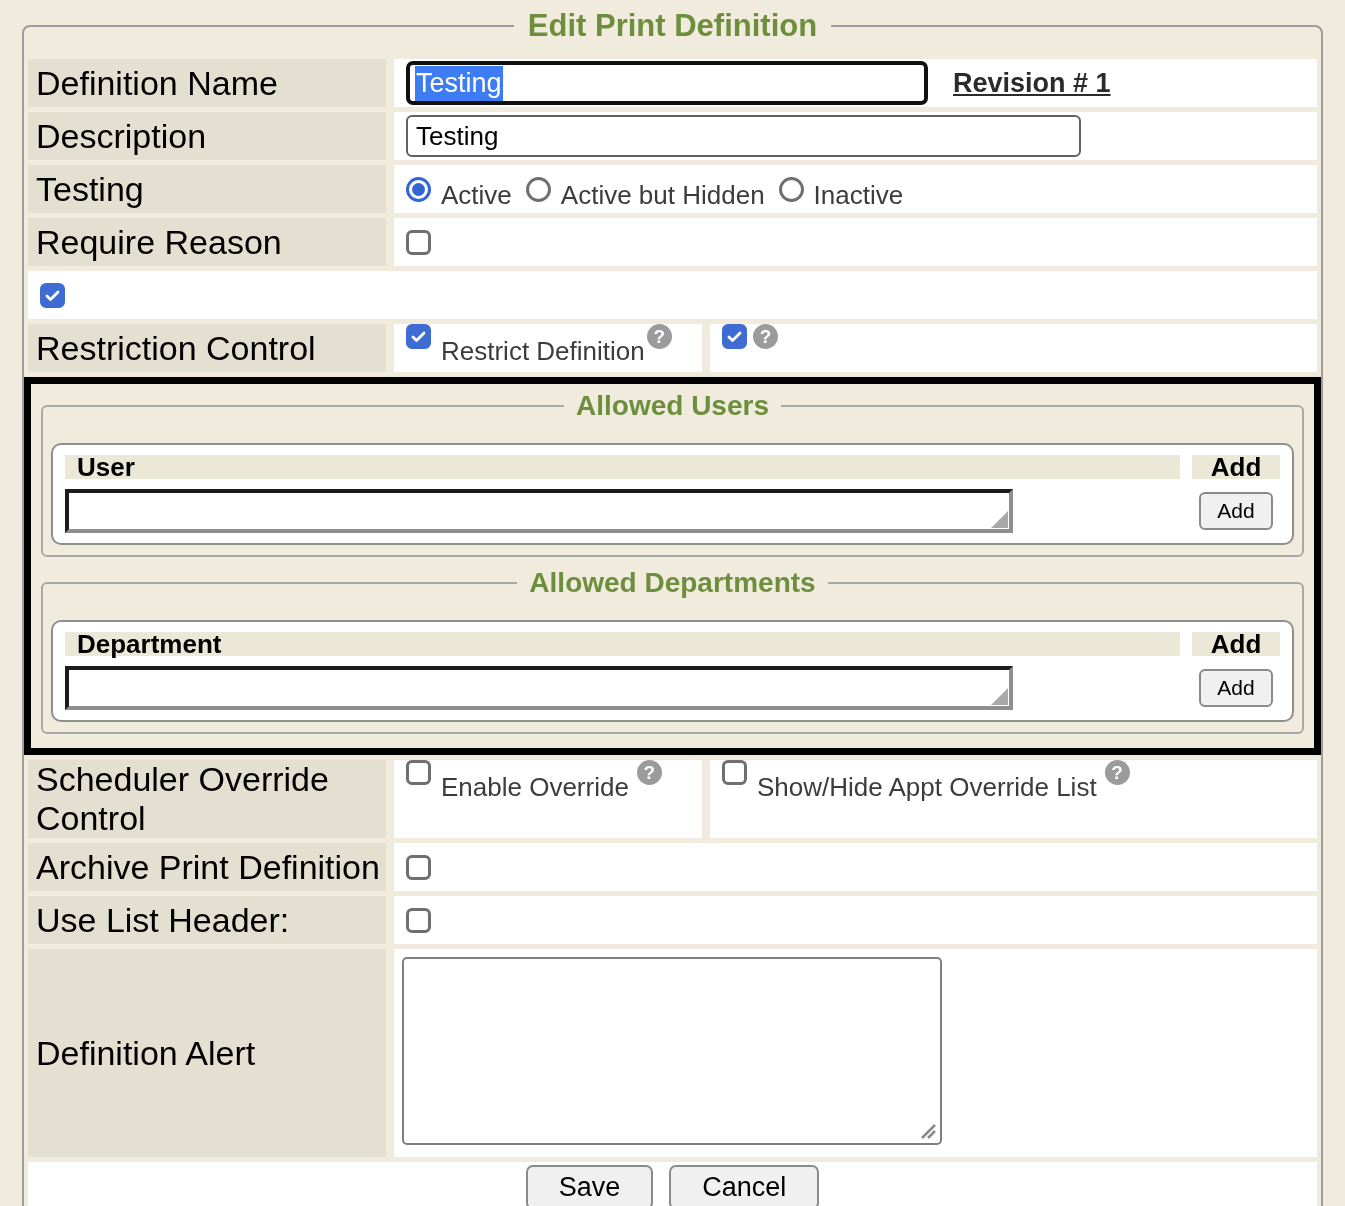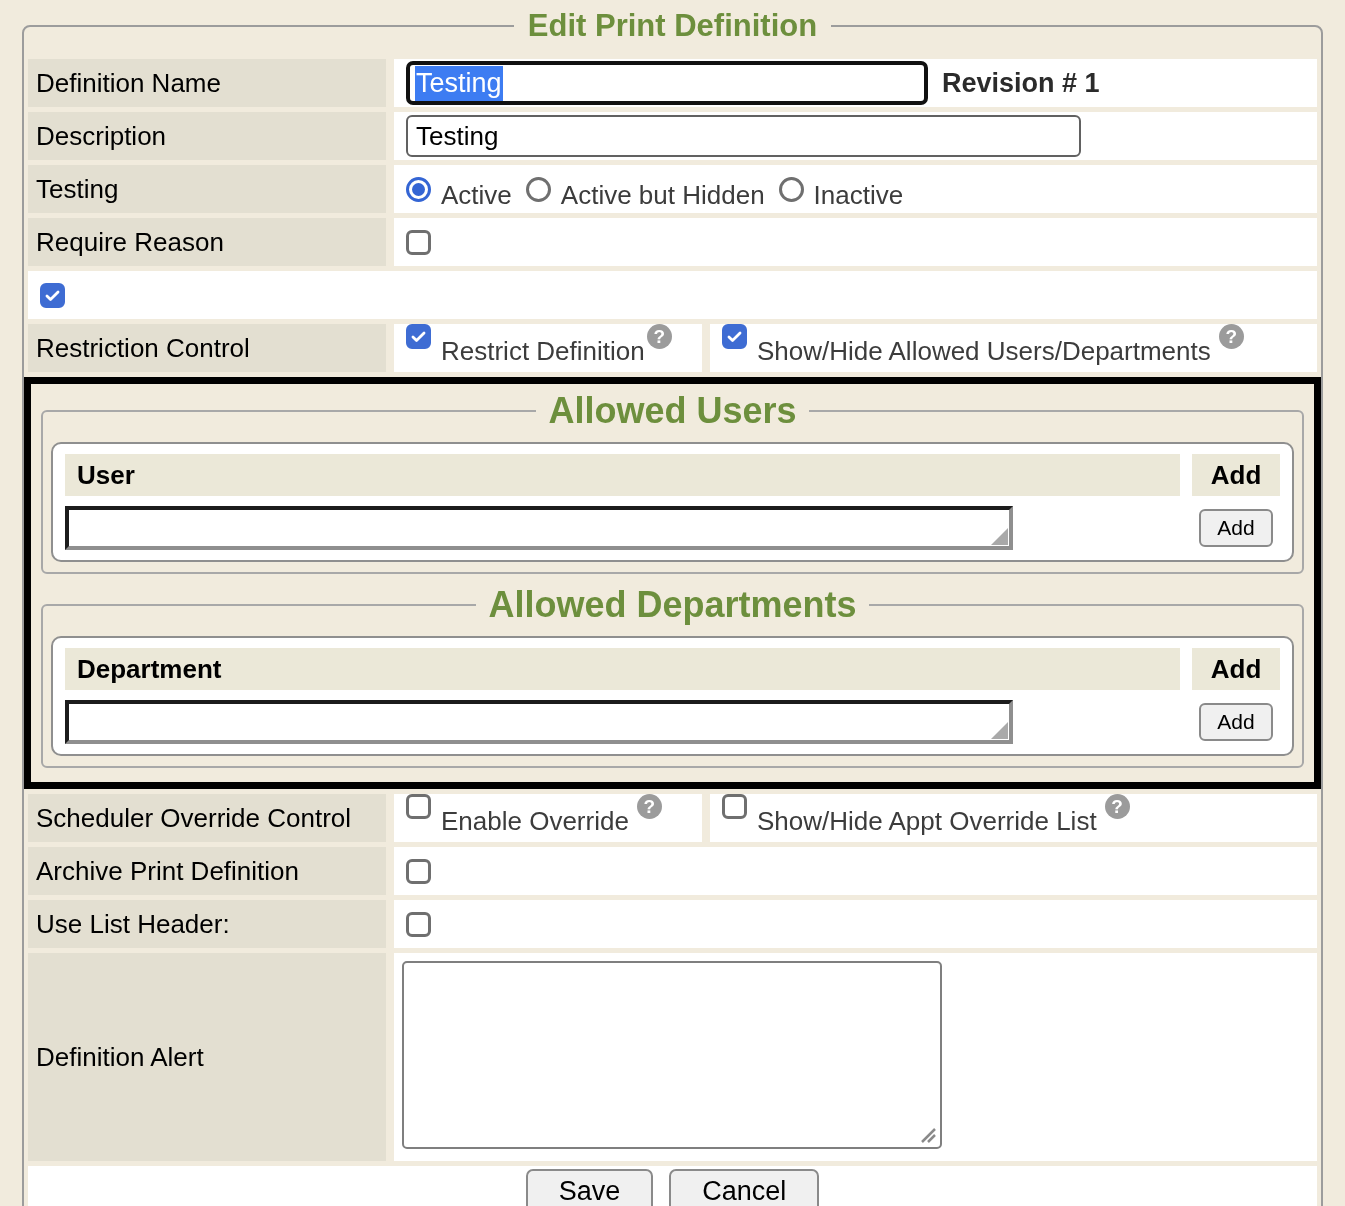--- a/index.html
+++ b/index.html
@@ -18,21 +18,21 @@
   }
   legend.main-legend{
     margin:10px auto;padding:0 14px;
     font-size:31px;font-weight:bold;color:#6d8f3d;
     white-space:nowrap;
   }
   .form-row{display:flex;gap:8px;margin-bottom:5px;}
   .row-label{
     width:358px;min-width:358px;
     background:#e3dfd1;
-    font-size:26px;color:#000;
+    font-size:34px;color:#000;
     display:flex;align-items:center;
     padding-left:8px;box-sizing:border-box;
   }
   .row-content{
     flex:1;background:#fff;
     display:flex;align-items:center;
     padding-left:12px;box-sizing:border-box;
     min-height:48px;
   }
   .split-content{flex:1;display:flex;gap:8px;background:transparent;padding:0;}
@@ -42,21 +42,21 @@
 
   
   .fake-input{
     width:522px;height:44px;
     border:4px solid #111;border-radius:7px;
     background:#fff;box-sizing:border-box;
     display:flex;align-items:center;
     padding-left:5px;font-size:27px;color:#000;
   }
   .fake-input .sel{background:#3d7cf2;color:#fff;padding:2px 1px;}
-  .revision{font-size:27px;font-weight:bold;color:#2b2b2b;margin-left:14px;white-space:nowrap;}
+  .revision{font-size:27px;font-weight:bold;color:#2b2b2b;margin-left:25px;white-space:nowrap;text-decoration:underline;}
 
   .desc-input{
     width:675px;height:42px;
     border:2px solid #616161;border-radius:6px;
     font-size:26px;padding:0 8px;box-sizing:border-box;
     font-family:inherit;background:#fff;color:#000;
   }
 
   
   .radio{
@@ -91,32 +91,32 @@
     background:#f1ebdd;
     margin:0 -4px 5px -4px;
     padding:0 10px 4px 10px;
   }
   .sub-fieldset{
     border:2px solid #a8a8a8;border-radius:6px;
     margin:6px 0 10px 0;
     padding:6px 8px 10px 8px;
   }
   legend.sub-legend{
-    margin:4px auto;padding:0 12px;
-    font-size:36px;font-weight:bold;color:#6d8f3d;white-space:nowrap;
+    margin:15px auto;padding:0 12px;
+    font-size:28px;font-weight:bold;color:#6d8f3d;white-space:nowrap;
   }
   .card{
     background:#fff;border:2px solid #8f8f8f;border-radius:10px;
     padding:10px 12px;
     display:grid;grid-template-columns:1fr 88px;
     column-gap:12px;row-gap:10px;
   }
   .hdr{
     background:#ebe8d8;font-size:26px;font-weight:bold;color:#000;
-    padding:0 12px;display:flex;align-items:center;height:42px;box-sizing:border-box;
+    padding:0 12px;display:flex;align-items:center;height:24px;box-sizing:border-box;
   }
   .hdr-add{justify-content:center;padding:0;}
   .select-wrap{
     position:relative;width:85%;height:44px;
     border-style:solid;border-width:4px;
     border-color:#1c1c1c #8f8f8f #8f8f8f #1c1c1c;
     background:#fff;box-sizing:border-box;
   }
   .select-wrap select{
     width:100%;height:100%;border:none;outline:none;
@@ -223,21 +223,20 @@
         </span>
         <span class="opt-label tight">Restrict Definition</span>
         <span class="help" style="margin-left:0;">?</span>
       </div>
       <div class="cell cell-b">
         <span class="cb checked">
           <svg viewBox="0 0 24 24">
               <path d="M5 12.5l4.5 4.5L19 7.5" stroke="#fff" stroke-width="3.5" fill="none" stroke-linecap="round" stroke-linejoin="round"></path>
             </svg>
         </span>
-        <span class="opt-label tight">Show/Hide Allowed Users/Departments</span>
         <span class="help">?</span>
       </div>
     </div>
   </div>
 
   <div class="black-section">
 
     <fieldset class="sub-fieldset">
       <legend class="sub-legend">Allowed Users</legend>
       <div class="card">

